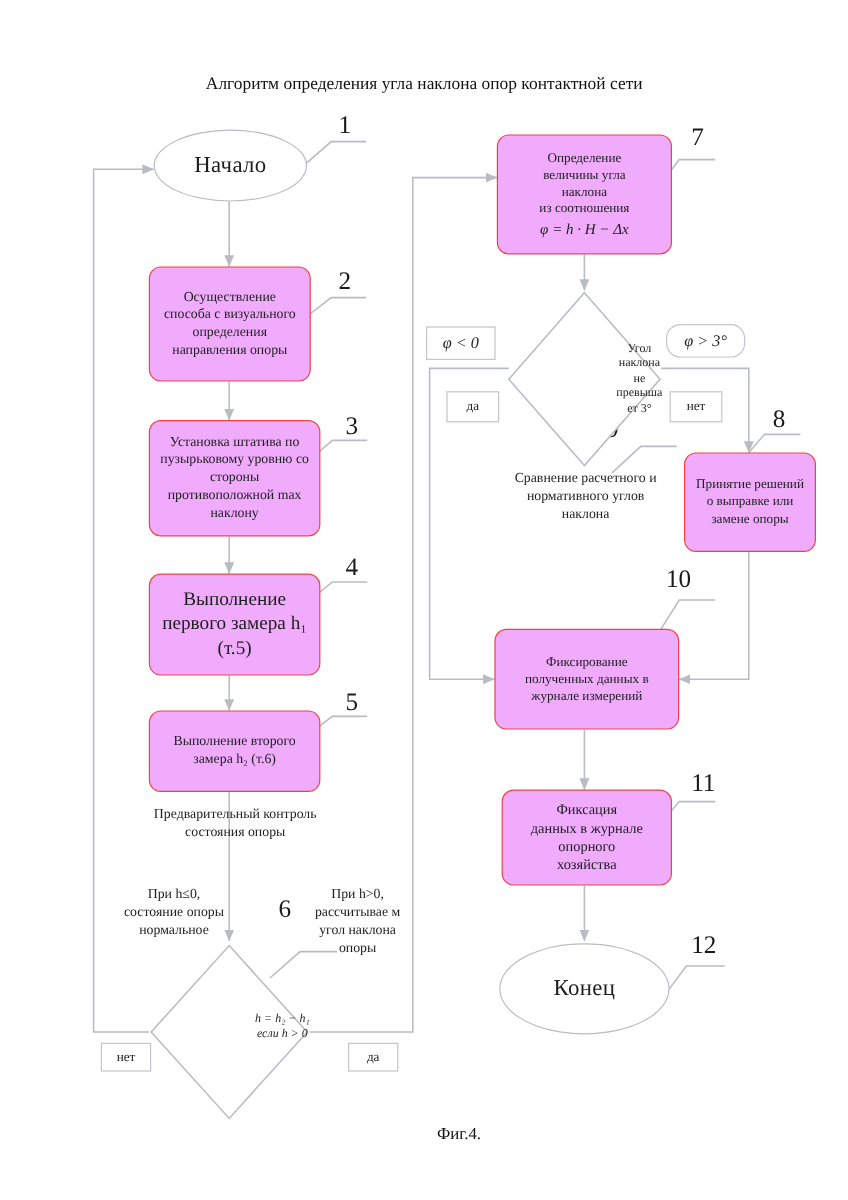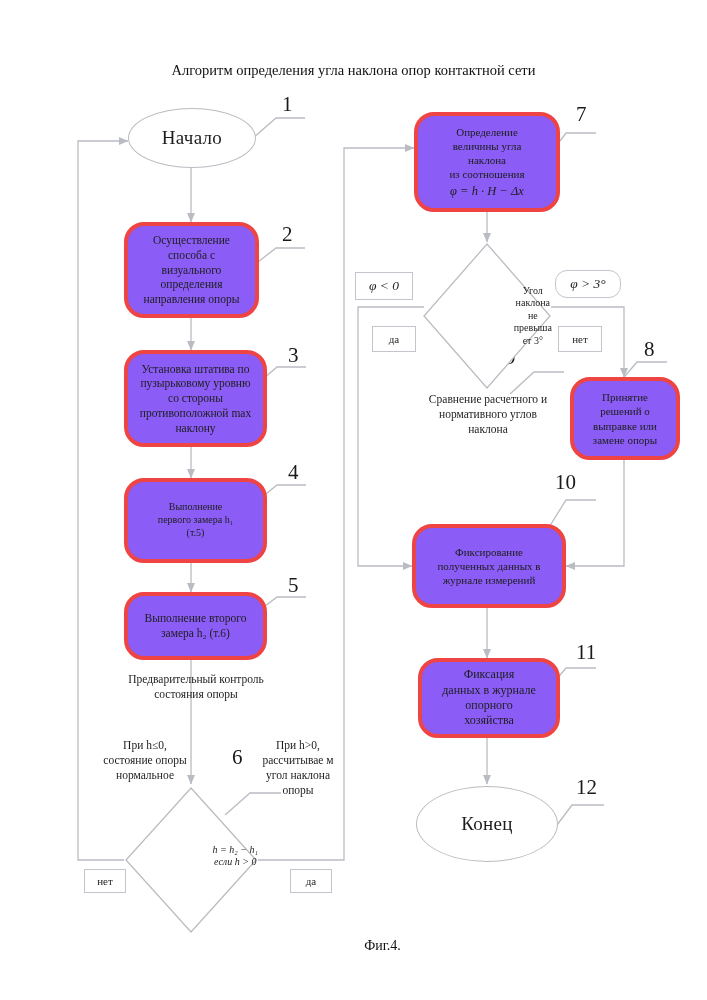--- a/index.html
+++ b/index.html
@@ -29,23 +29,23 @@
     position: absolute;
     box-sizing: border-box;
     display: flex;
     align-items: center;
     justify-content: center;
     text-align: center;
     line-height: 1.28;
     color: #1d1d1d;
   }
   .proc {
-    border: 4px solid #ef4444;
-    border-radius: 20px;
-    background: #8b5cf6;
+    border: 1px solid #ef4444;
+    border-radius: 10px;
+    background: #f0abfc;
     font-size: 11.5px;
   }
   .term {
     border: 1px solid #b9bcc2;
     border-radius: 50%;
     background: #ffffff;
     font-size: 19px;
     letter-spacing: .3px;
   }
   .label-box {
@@ -175,21 +175,21 @@
   <div class="node proc" style="left:124px; top:222px; width:135px; height:96px; padding:16px 10px;">
     <span>Осуществление способа с визуального определения направления опоры</span>
   </div>
   <div class="callout-num" style="left:282px; top:222px;">2</div>
 
   <div class="node proc" style="left:124px; top:350px; width:143px; height:97px; padding:6px 8px;">
     <span>Установка штатива по  пузырьковому уровню со стороны противоположной max  наклону</span>
   </div>
   <div class="callout-num" style="left:288px; top:343px;">3</div>
 
-  <div class="node proc" style="left:124px; top:478px; width:143px; height:85px; padding:6px 8px; flex-direction:column; font-size:10px;">
+  <div class="node proc" style="left:124px; top:478px; width:143px; height:85px; padding:6px 8px; flex-direction:column; font-size:16px;">
     <span>Выполнение</span>
     <span>первого замера  h₁</span>
     <span>(т.5)</span>
   </div>
   <div class="callout-num" style="left:288px; top:460px;">4</div>
 
   <div class="node proc" style="left:124px; top:592px; width:143px; height:68px; padding:6px 8px; flex-direction:column; font-size:11.5px;">
     <span>Выполнение второго</span>
     <span>замера  h₂ (т.6)</span>
   </div>

